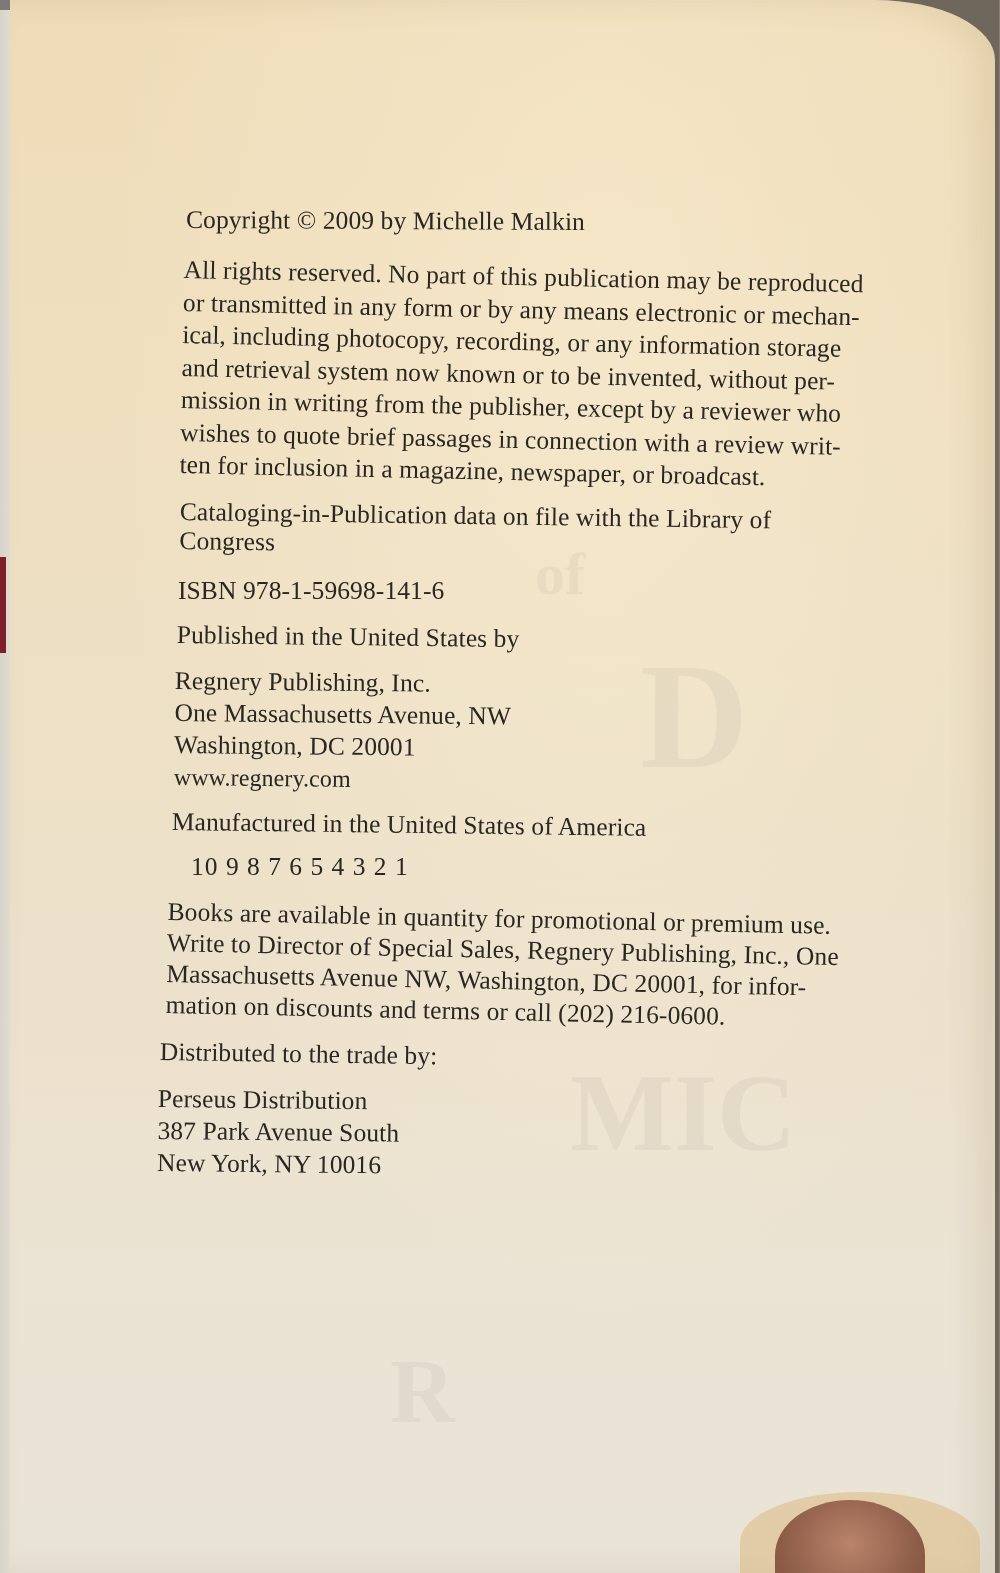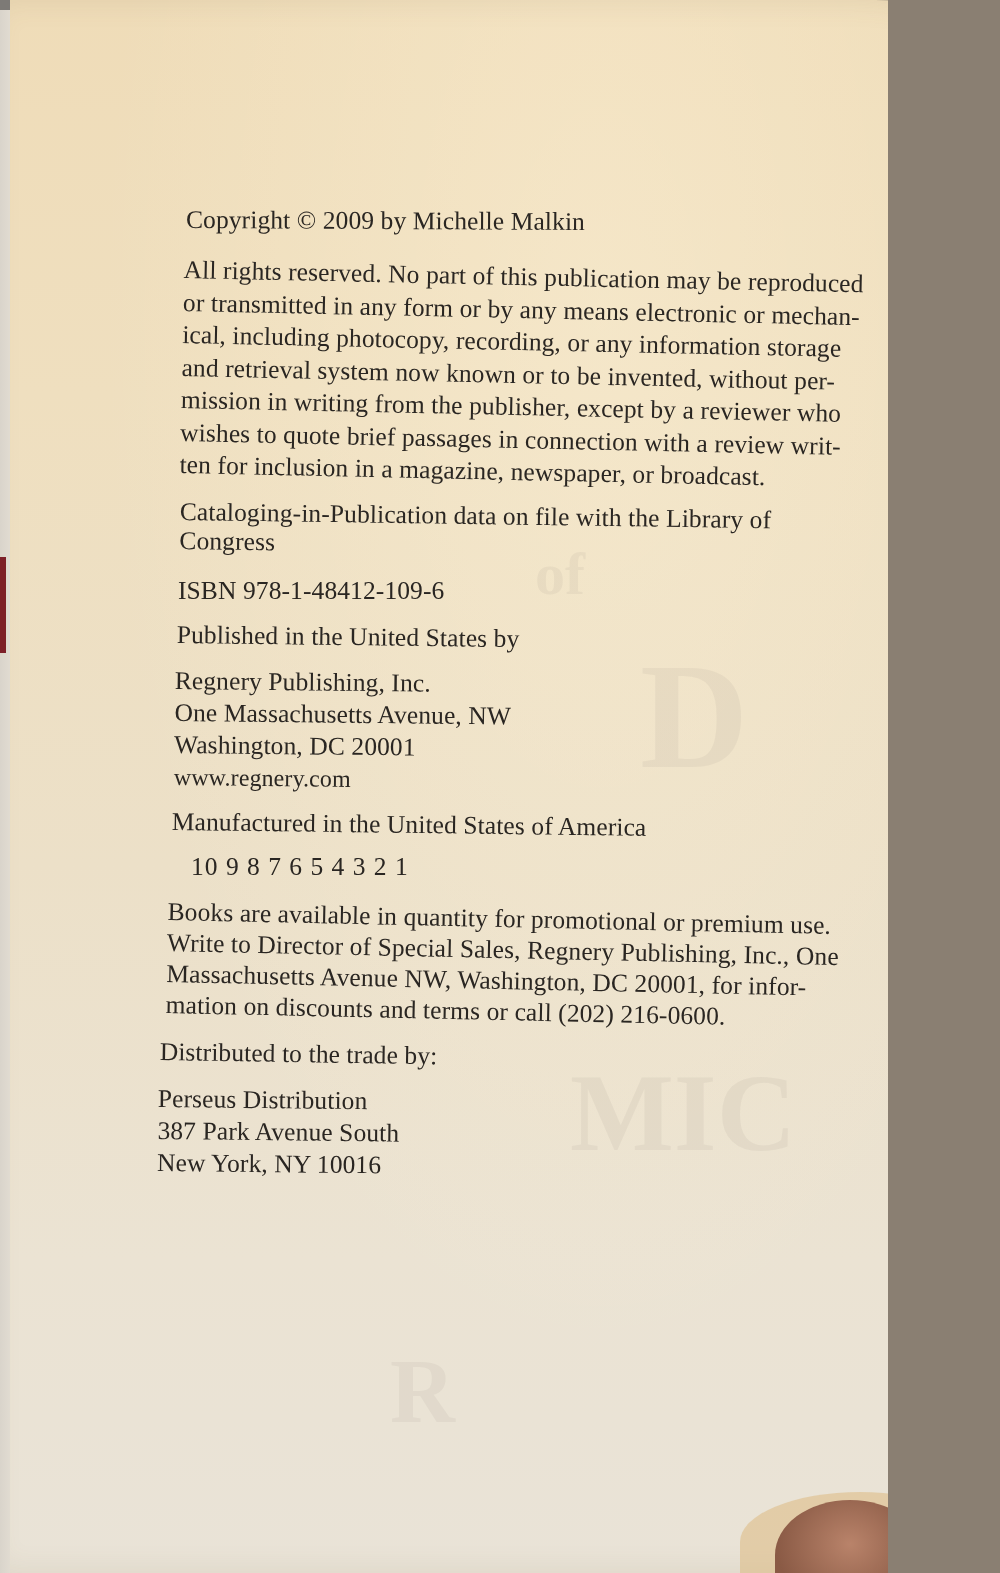--- a/index.html
+++ b/index.html
@@ -5,24 +5,25 @@
     html, body {
       margin: 0;
       padding: 0;
       width: 1000px;
       height: 1573px;
       overflow: hidden;
       background: #8a7f72;
     }
     .scene {
       position: relative;
-      width: 888px;
+      width: 960px;
       height: 1573px;
       overflow: hidden;
       background: #6f675c;
+      padding-left: 39px;
     }
     .left-strip {
       position: absolute;
       left: 0; top: 0;
       width: 22px; height: 1573px;
       background: linear-gradient(to right, #d9d4cb, #eae4d8);
     }
     .left-strip .dark-corner {
       position: absolute; left: 0; top: 0; width: 22px; height: 10px; background: #7d7a76;
     }
@@ -103,21 +104,21 @@
     <span class="line">wishes to quote brief passages in connection with a review writ-</span>
     <span class="line">ten for inclusion in a magazine, newspaper, or broadcast.</span>
   </div>
 
   <div class="text" style="left:180px; top:497px; line-height:29px; transform:rotate(0.8deg); transform-origin:left top;">
     <span class="line">Cataloging-in-Publication data on file with the Library of</span>
     <span class="line">Congress</span>
   </div>
 
   <div class="text" style="left:178px; top:576px;">
-    <span class="line">ISBN 978-1-48412-109-6</span>
+    <span class="line">ISBN 978-1-59698-141-6</span>
   </div>
 
   <div class="text" style="left:177px; top:620px; transform:rotate(0.7deg); transform-origin:left top;">
     <span class="line">Published in the United States by</span>
   </div>
 
   <div class="text" style="left:175px; top:665px; line-height:32px; transform:rotate(0.6deg); transform-origin:left top;">
     <span class="line">Regnery Publishing, Inc.</span>
     <span class="line">One Massachusetts Avenue, NW</span>
     <span class="line">Washington, DC 20001</span>

